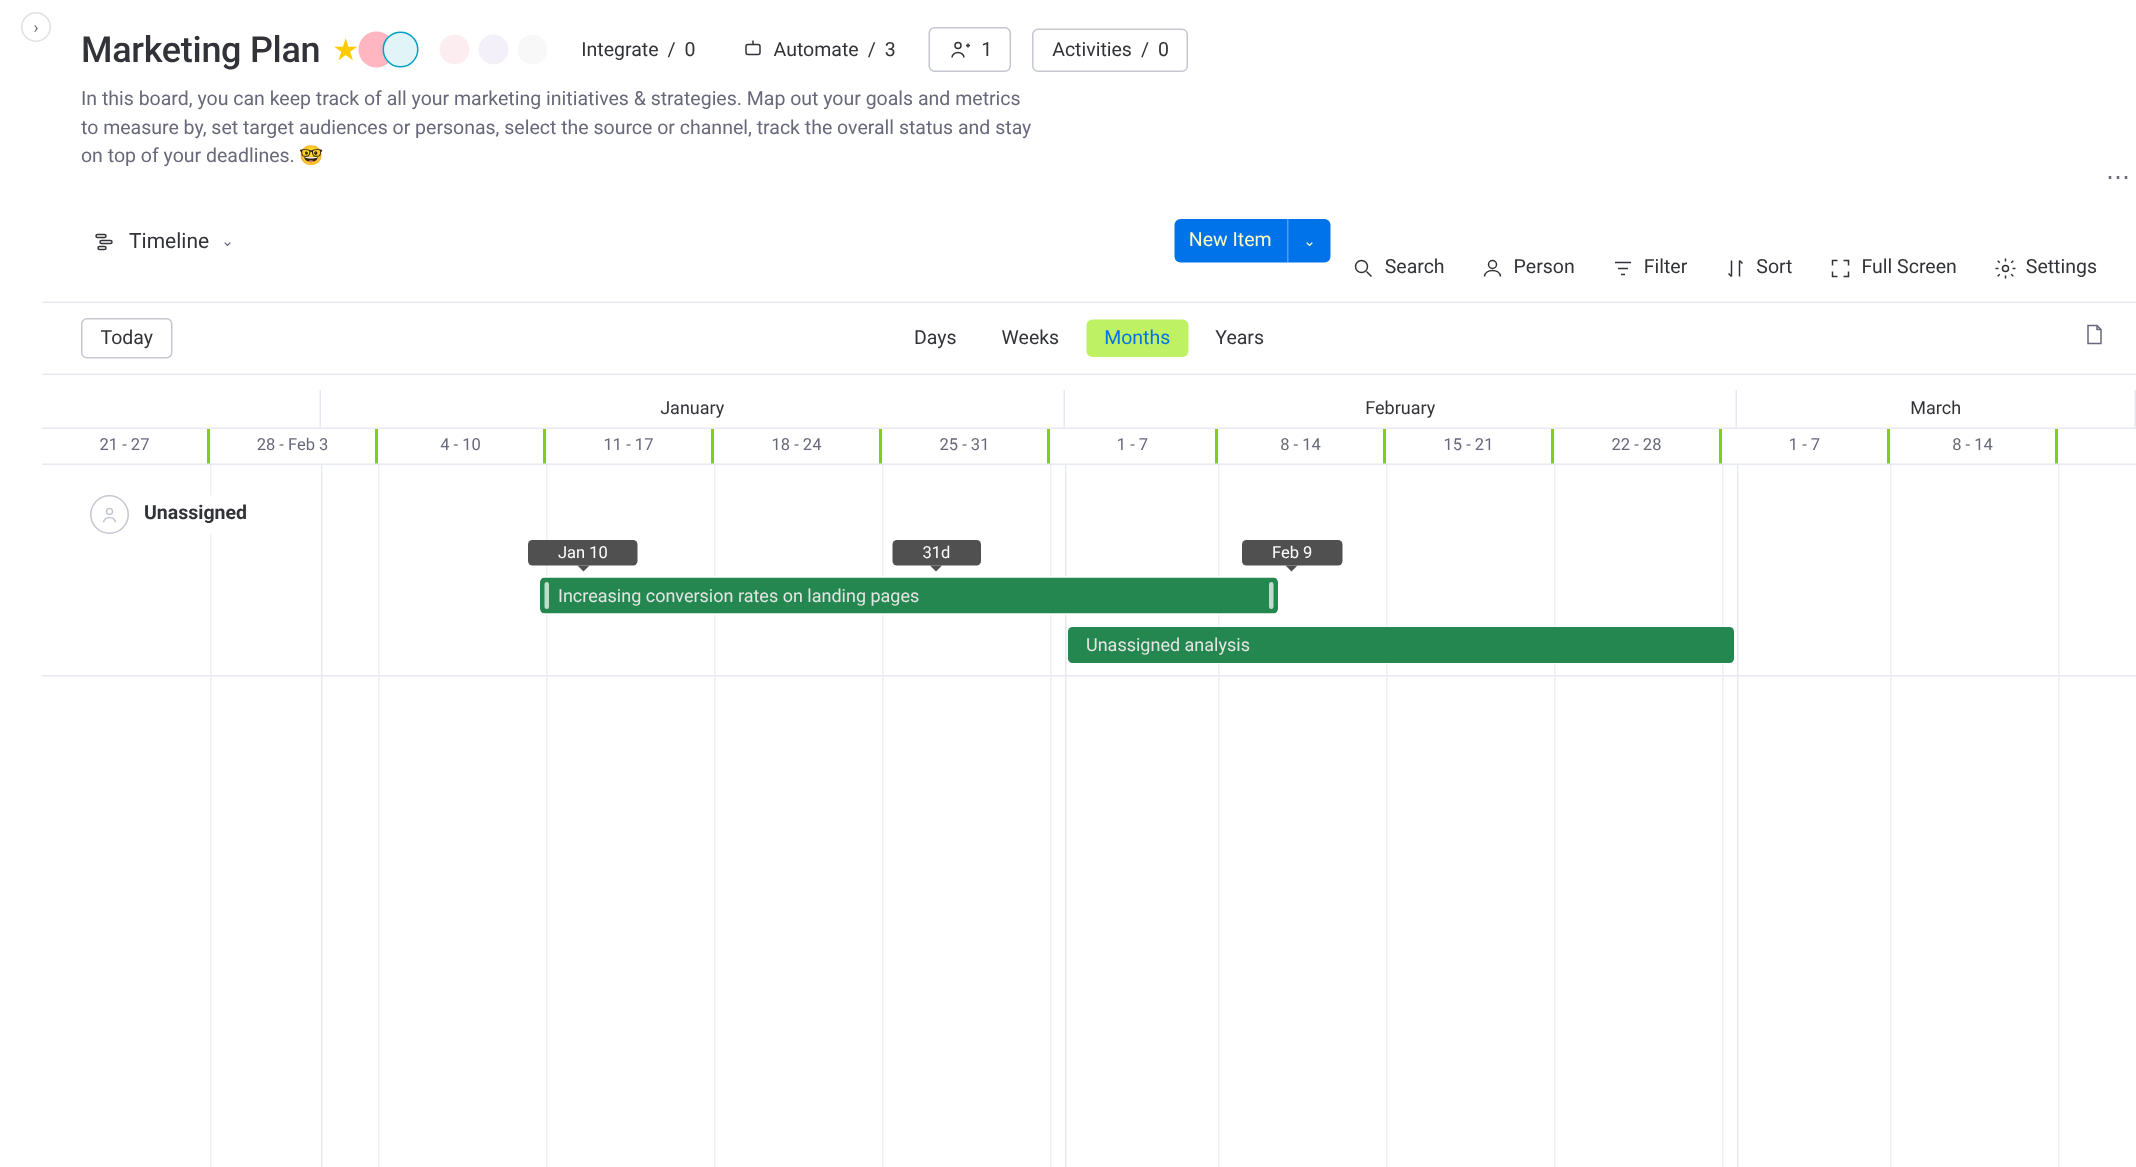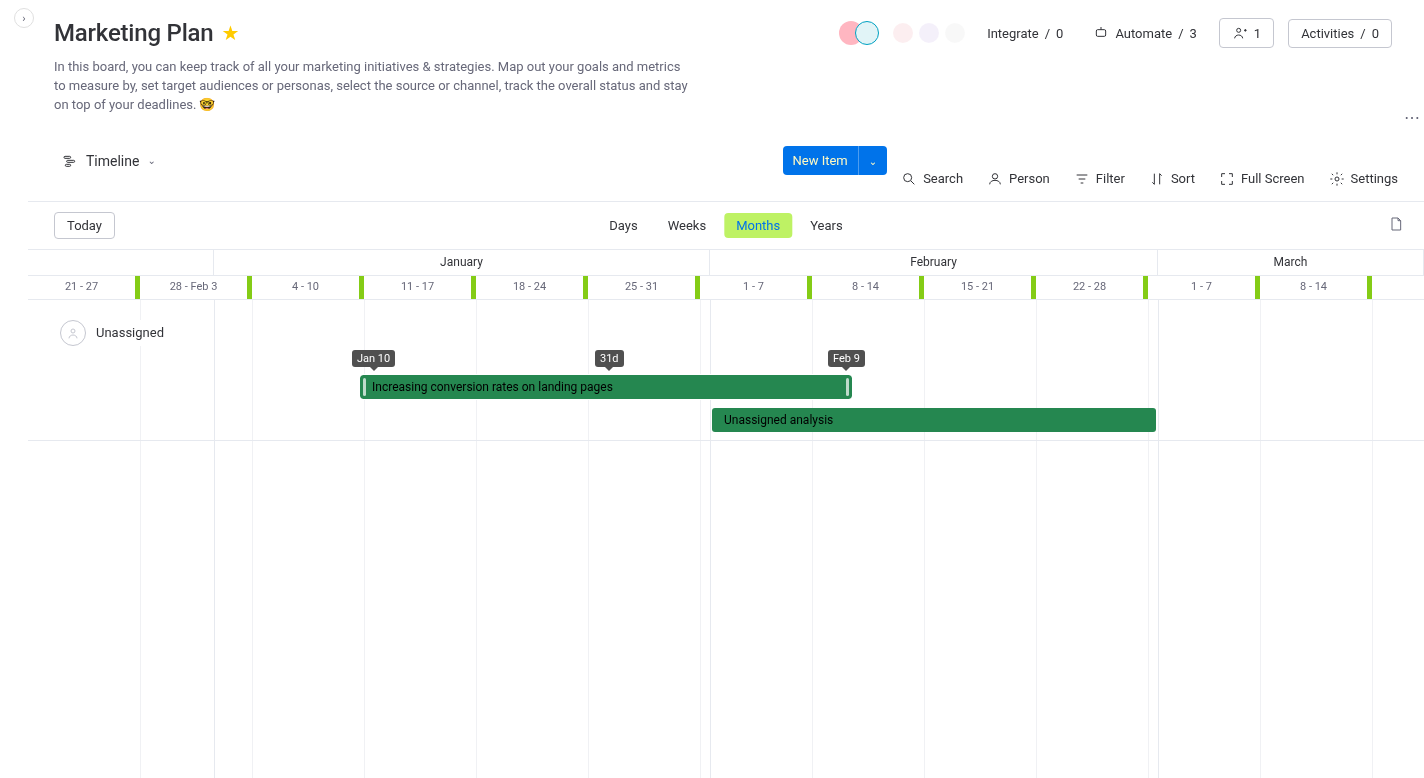--- a/index.html
+++ b/index.html
@@ -36,22 +36,20 @@
       bottom: 0;
       display: flex;
       flex-direction: column;
     }
     .header {
       padding: 18px 32px 0 26px;
     }
     .title-row {
       display: flex;
       align-items: center;
-      justify-content: space-between;
-      gap: 34px;
     }
     .title-left {
       display: flex;
       align-items: center;
       gap: 8px;
     }
     .page-title {
       font-size: 24px;
       font-weight: 550;
       letter-spacing: -0.2px;
@@ -203,39 +201,40 @@
     .timeline-area {
       flex: 1;
       position: relative;
       overflow: hidden;
     }
     .months-row {
       display: flex;
       height: 26px;
       border-bottom: 1px solid #e6e9ef;
       position: relative;
+      margin-top: 10px;
     }
     .month-cell {
       border-right: 1px solid #e6e9ef;
       font-size: 12px;
       color: #323338;
       text-align: center;
       padding-top: 5px;
       position: absolute;
       top: 0;
       height: 100%;
     }
     .weeks-row {
       display: flex;
       height: 24px;
       border-bottom: 1px solid #e6e9ef;
       position: relative;
     }
     .week-cell {
-      border-right: 5px solid #84cc16;
+      border-right: 2px solid #84cc16;
       font-size: 11px;
       color: #676879;
       text-align: center;
       padding-top: 4px;
       position: absolute;
       top: 0;
       height: 100%;
     }
     .gantt-body {
       position: relative;
@@ -272,45 +271,45 @@
       height: 26px;
       border-radius: 50%;
       border: 1px solid #c5c7d0;
       display: flex;
       align-items: center;
       justify-content: center;
       color: #c5c7d0;
     }
     .group-label {
       font-size: 13px;
-      font-weight: 400;
+      font-weight: 700;
       color: #323338;
     }
     .tooltip {
       position: absolute;
       background: #505050;
       color: #fff;
       font-size: 11px;
-      padding: 2px 5px;
+      padding: 2px 20px;
       border-radius: 3px;
     }
     .tooltip::after {
       content: '';
       position: absolute;
       bottom: -4px;
       left: 50%;
       transform: translateX(-50%);
       border-left: 4px solid transparent;
       border-right: 4px solid transparent;
       border-top: 4px solid #505050;
     }
     .task-bar {
       position: absolute;
       background: #258750;
-      color: #000000;
+      color: #e5e5e5;
       font-size: 12px;
       height: 24px;
       border-radius: 3px;
       display: flex;
       align-items: center;
       padding: 0 12px;
       cursor: pointer;
     }
     .task-bar.selected {
       outline: 1px solid #fff;

